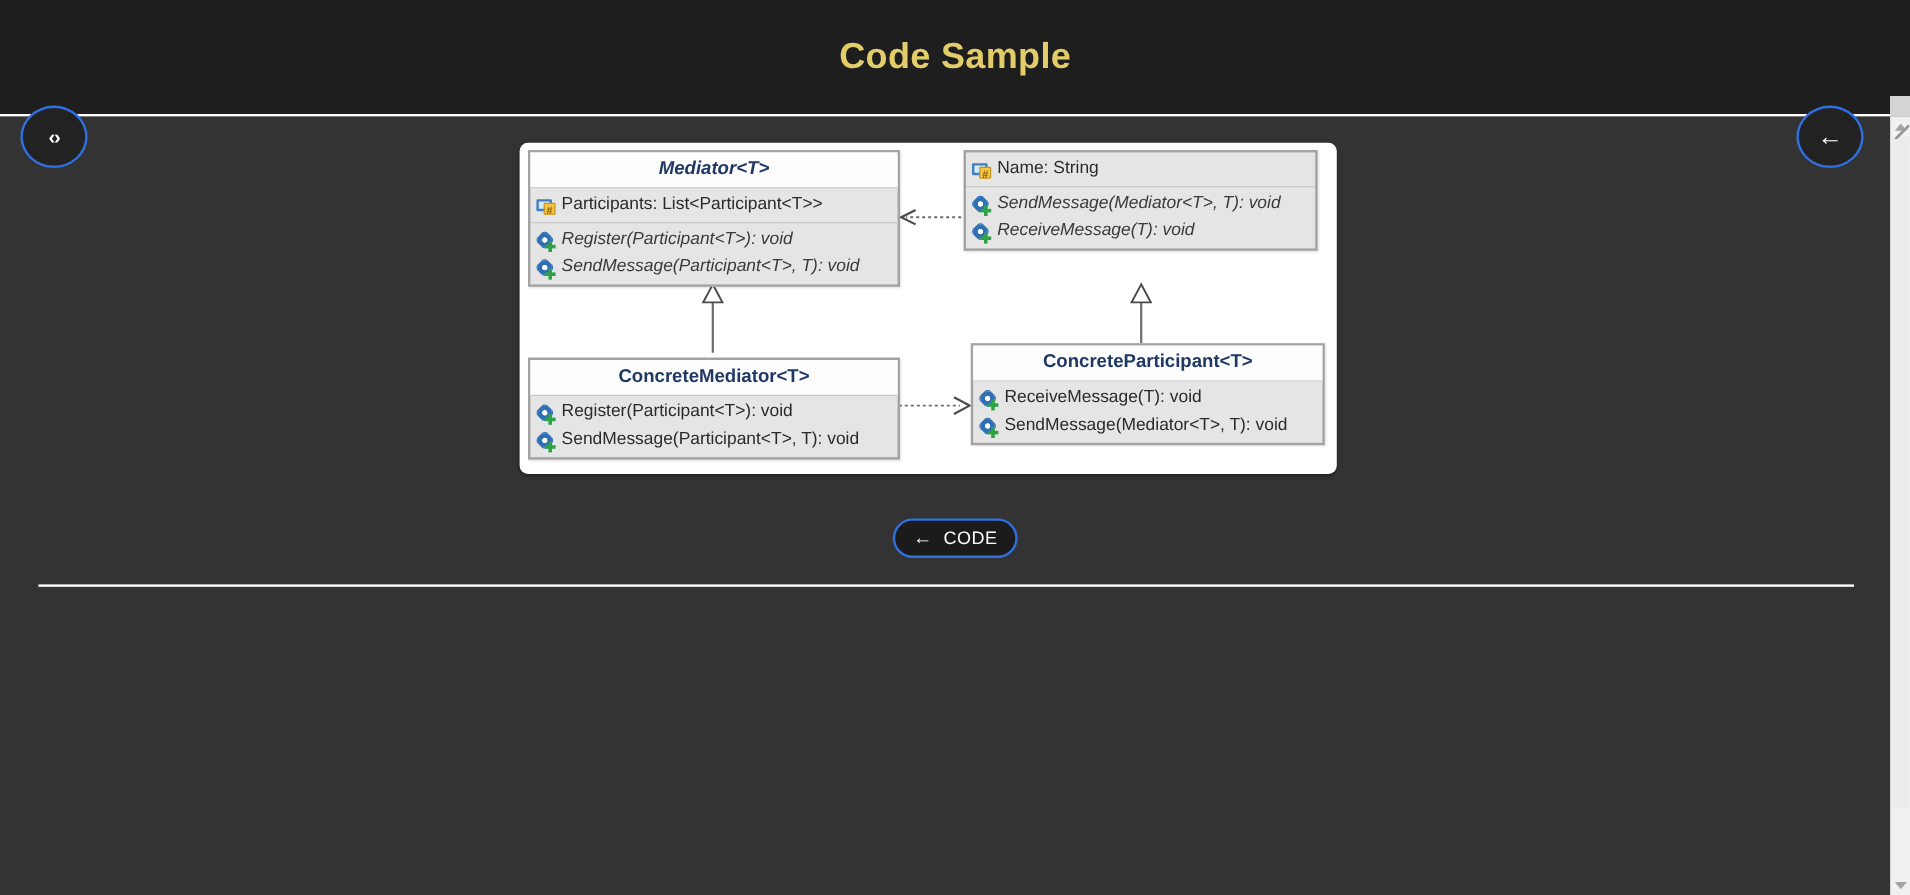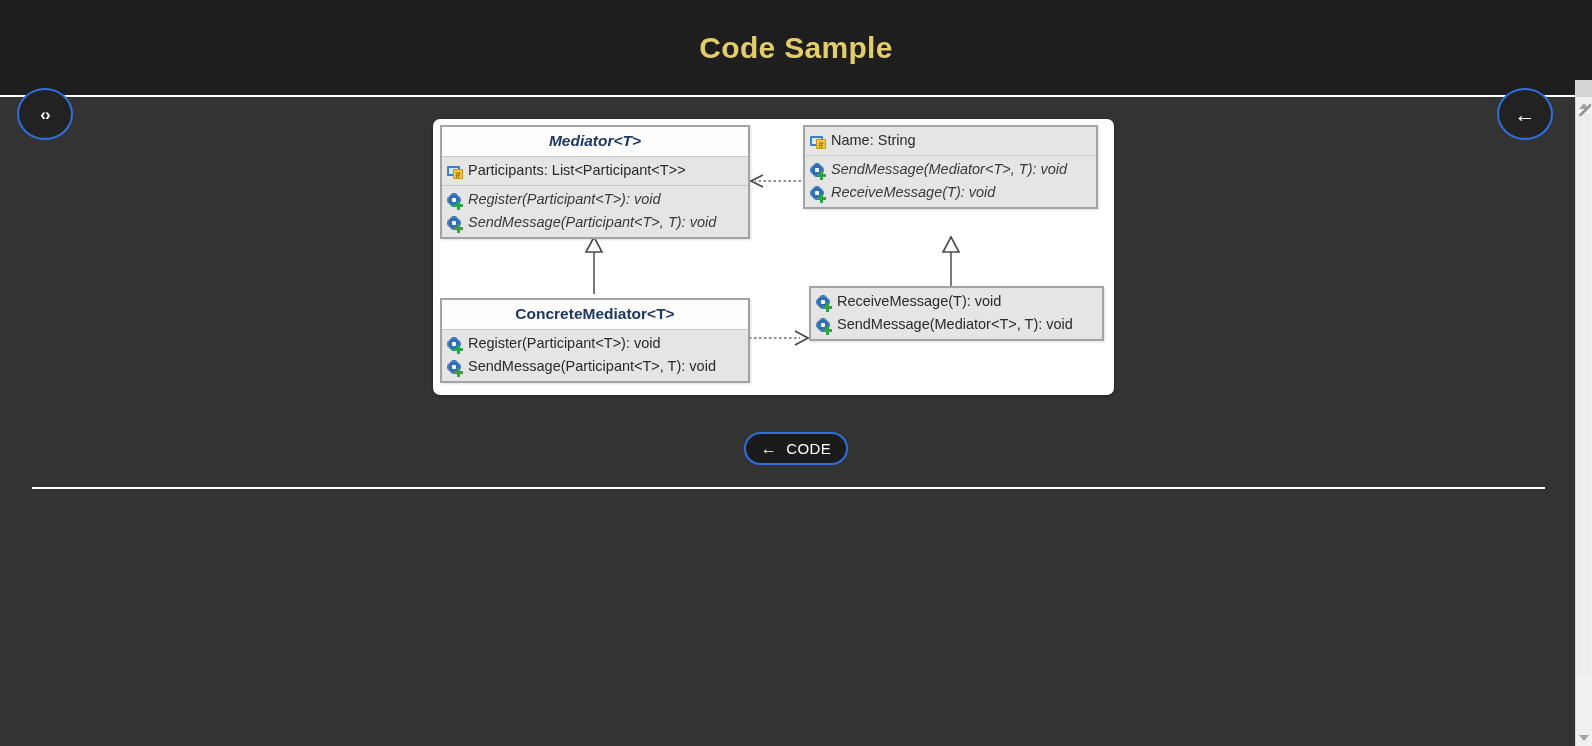--- a/index.html
+++ b/index.html
@@ -382,20 +382,21 @@
             <span>Register(Participant&lt;T&gt;): void</span>
           </div>
           <div class="uml-row">
             <span class="ico ico-method"></span>
             <span>SendMessage(Participant&lt;T&gt;, T): void</span>
           </div>
         </div>
       </div>
 
       <div class="uml" style="left:376px; top:167px; width:295px;">
+        <div class="uml-title">ConcreteParticipant&lt;T&gt;</div>
         <div class="uml-section">
           <div class="uml-row">
             <span class="ico ico-method"></span>
             <span>ReceiveMessage(T): void</span>
           </div>
           <div class="uml-row">
             <span class="ico ico-method"></span>
             <span>SendMessage(Mediator&lt;T&gt;, T): void</span>
           </div>
         </div>

